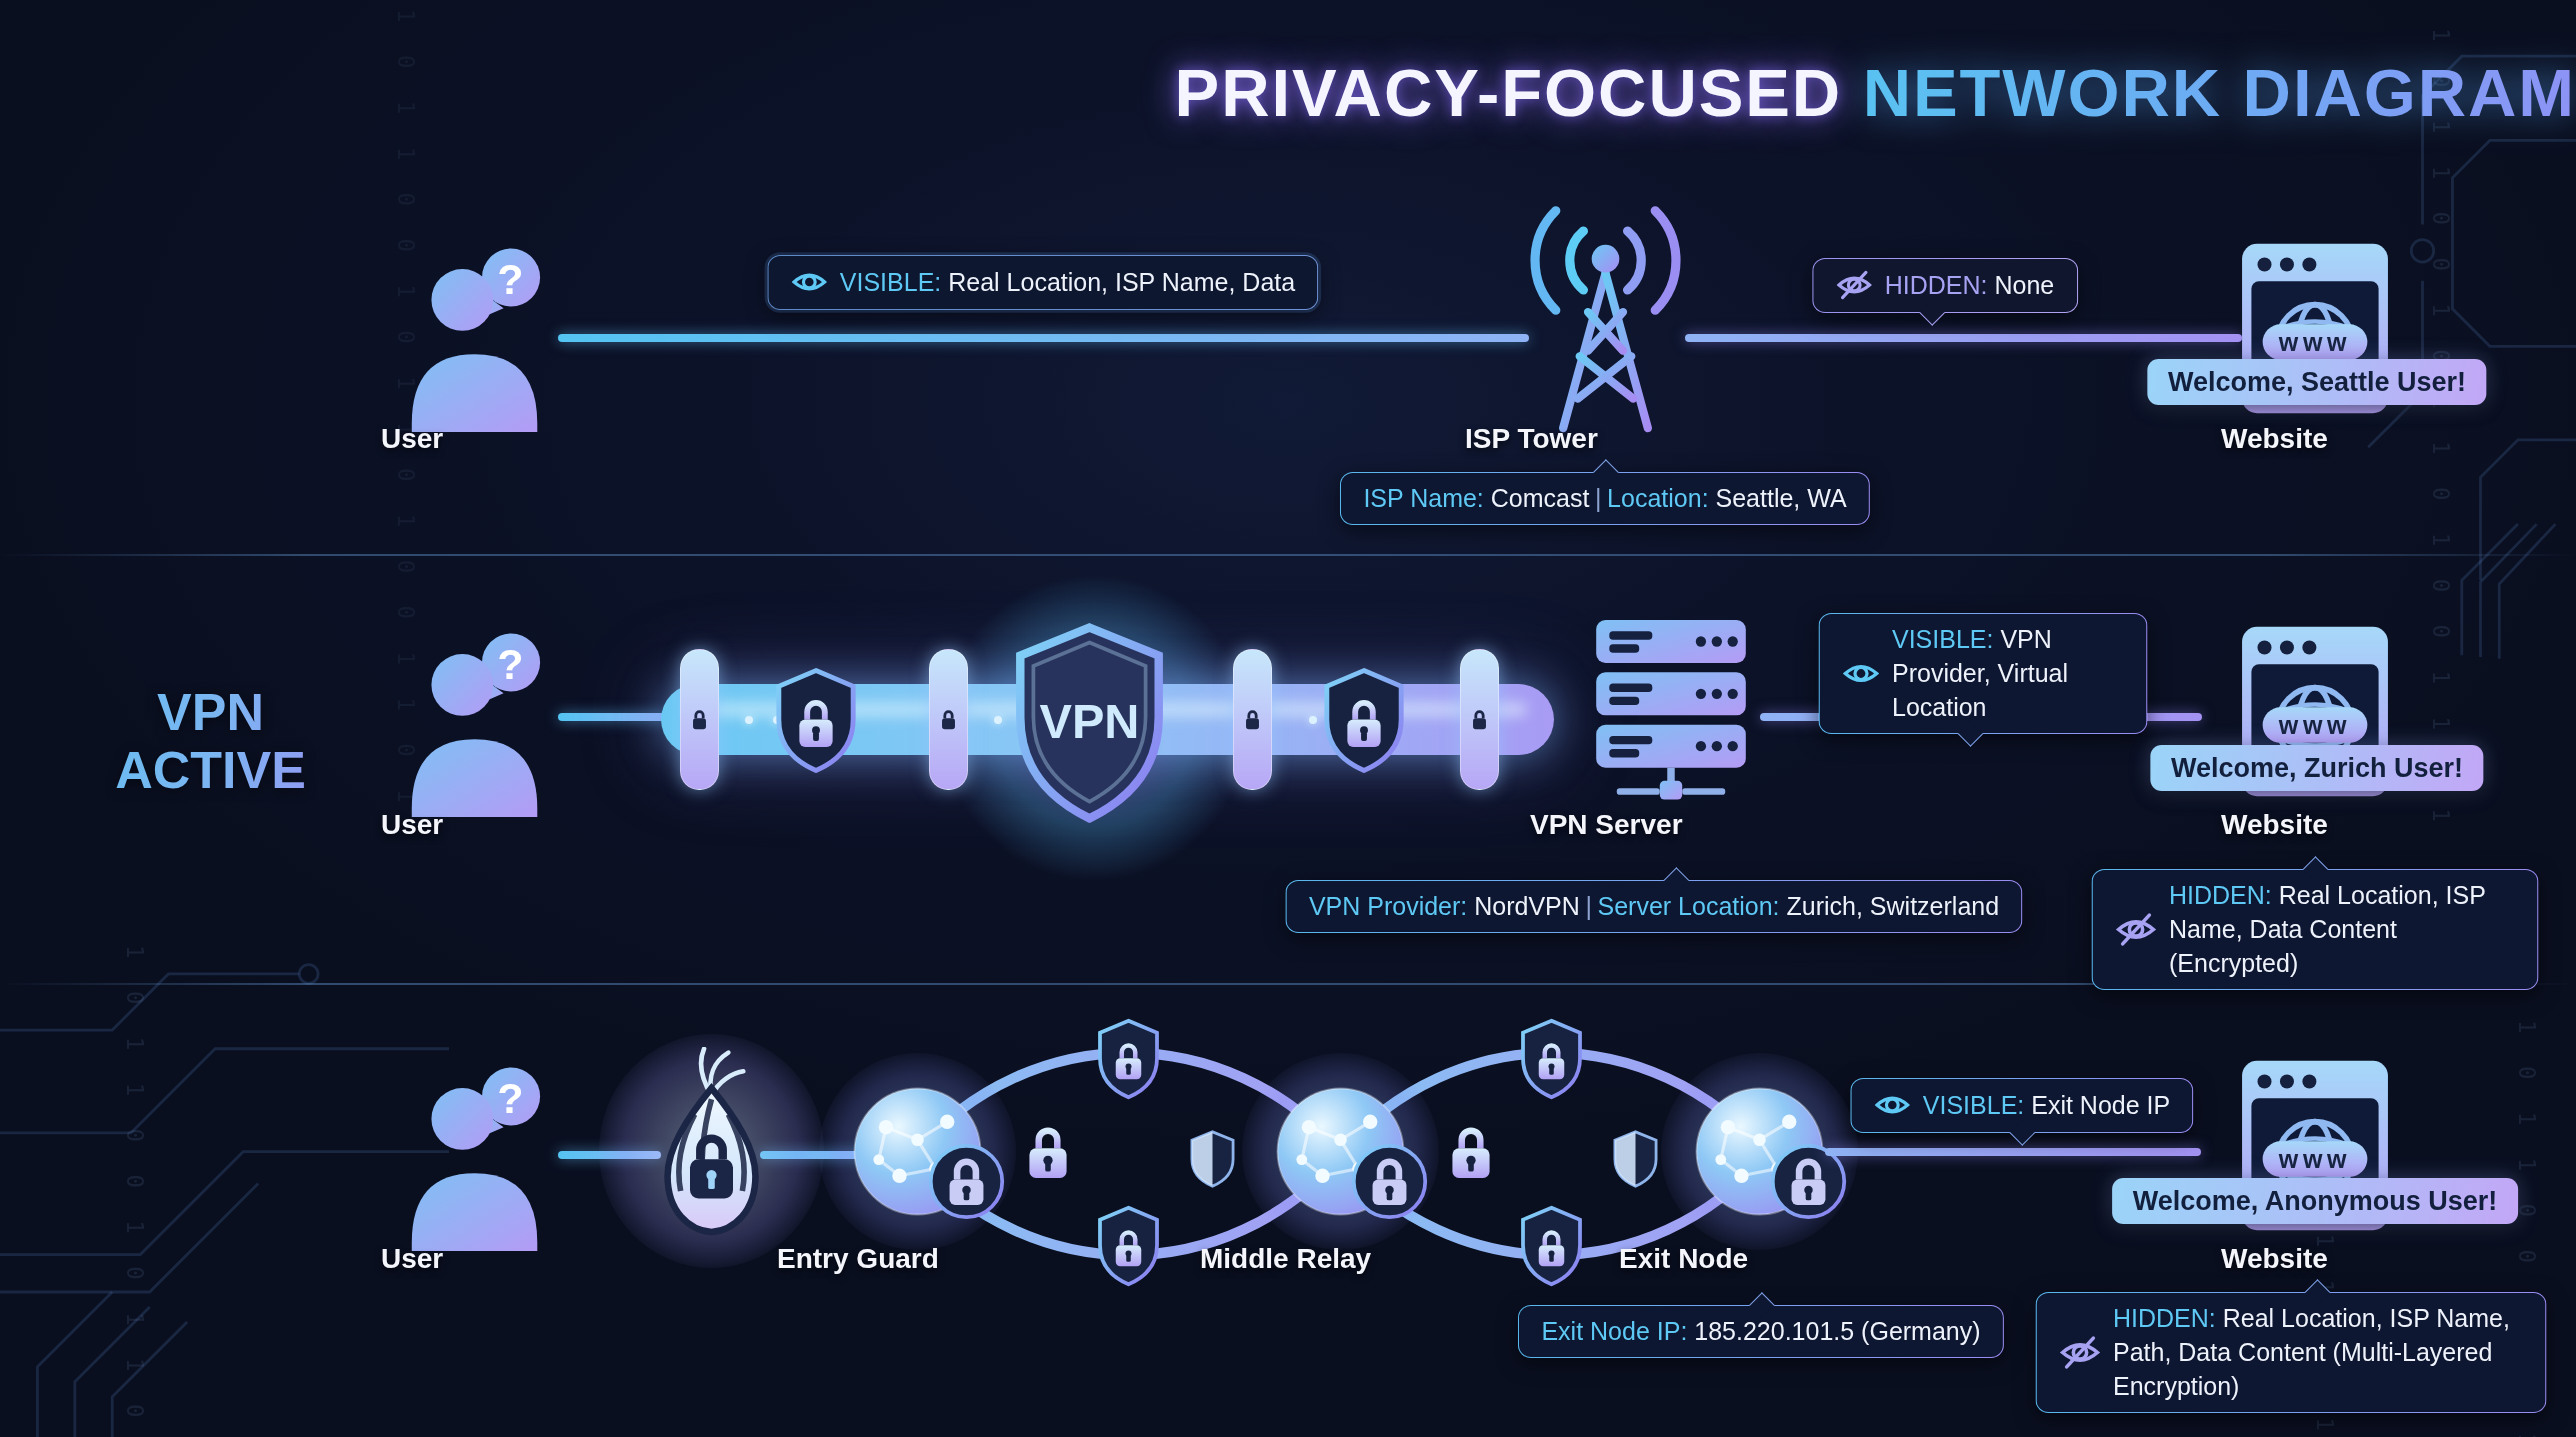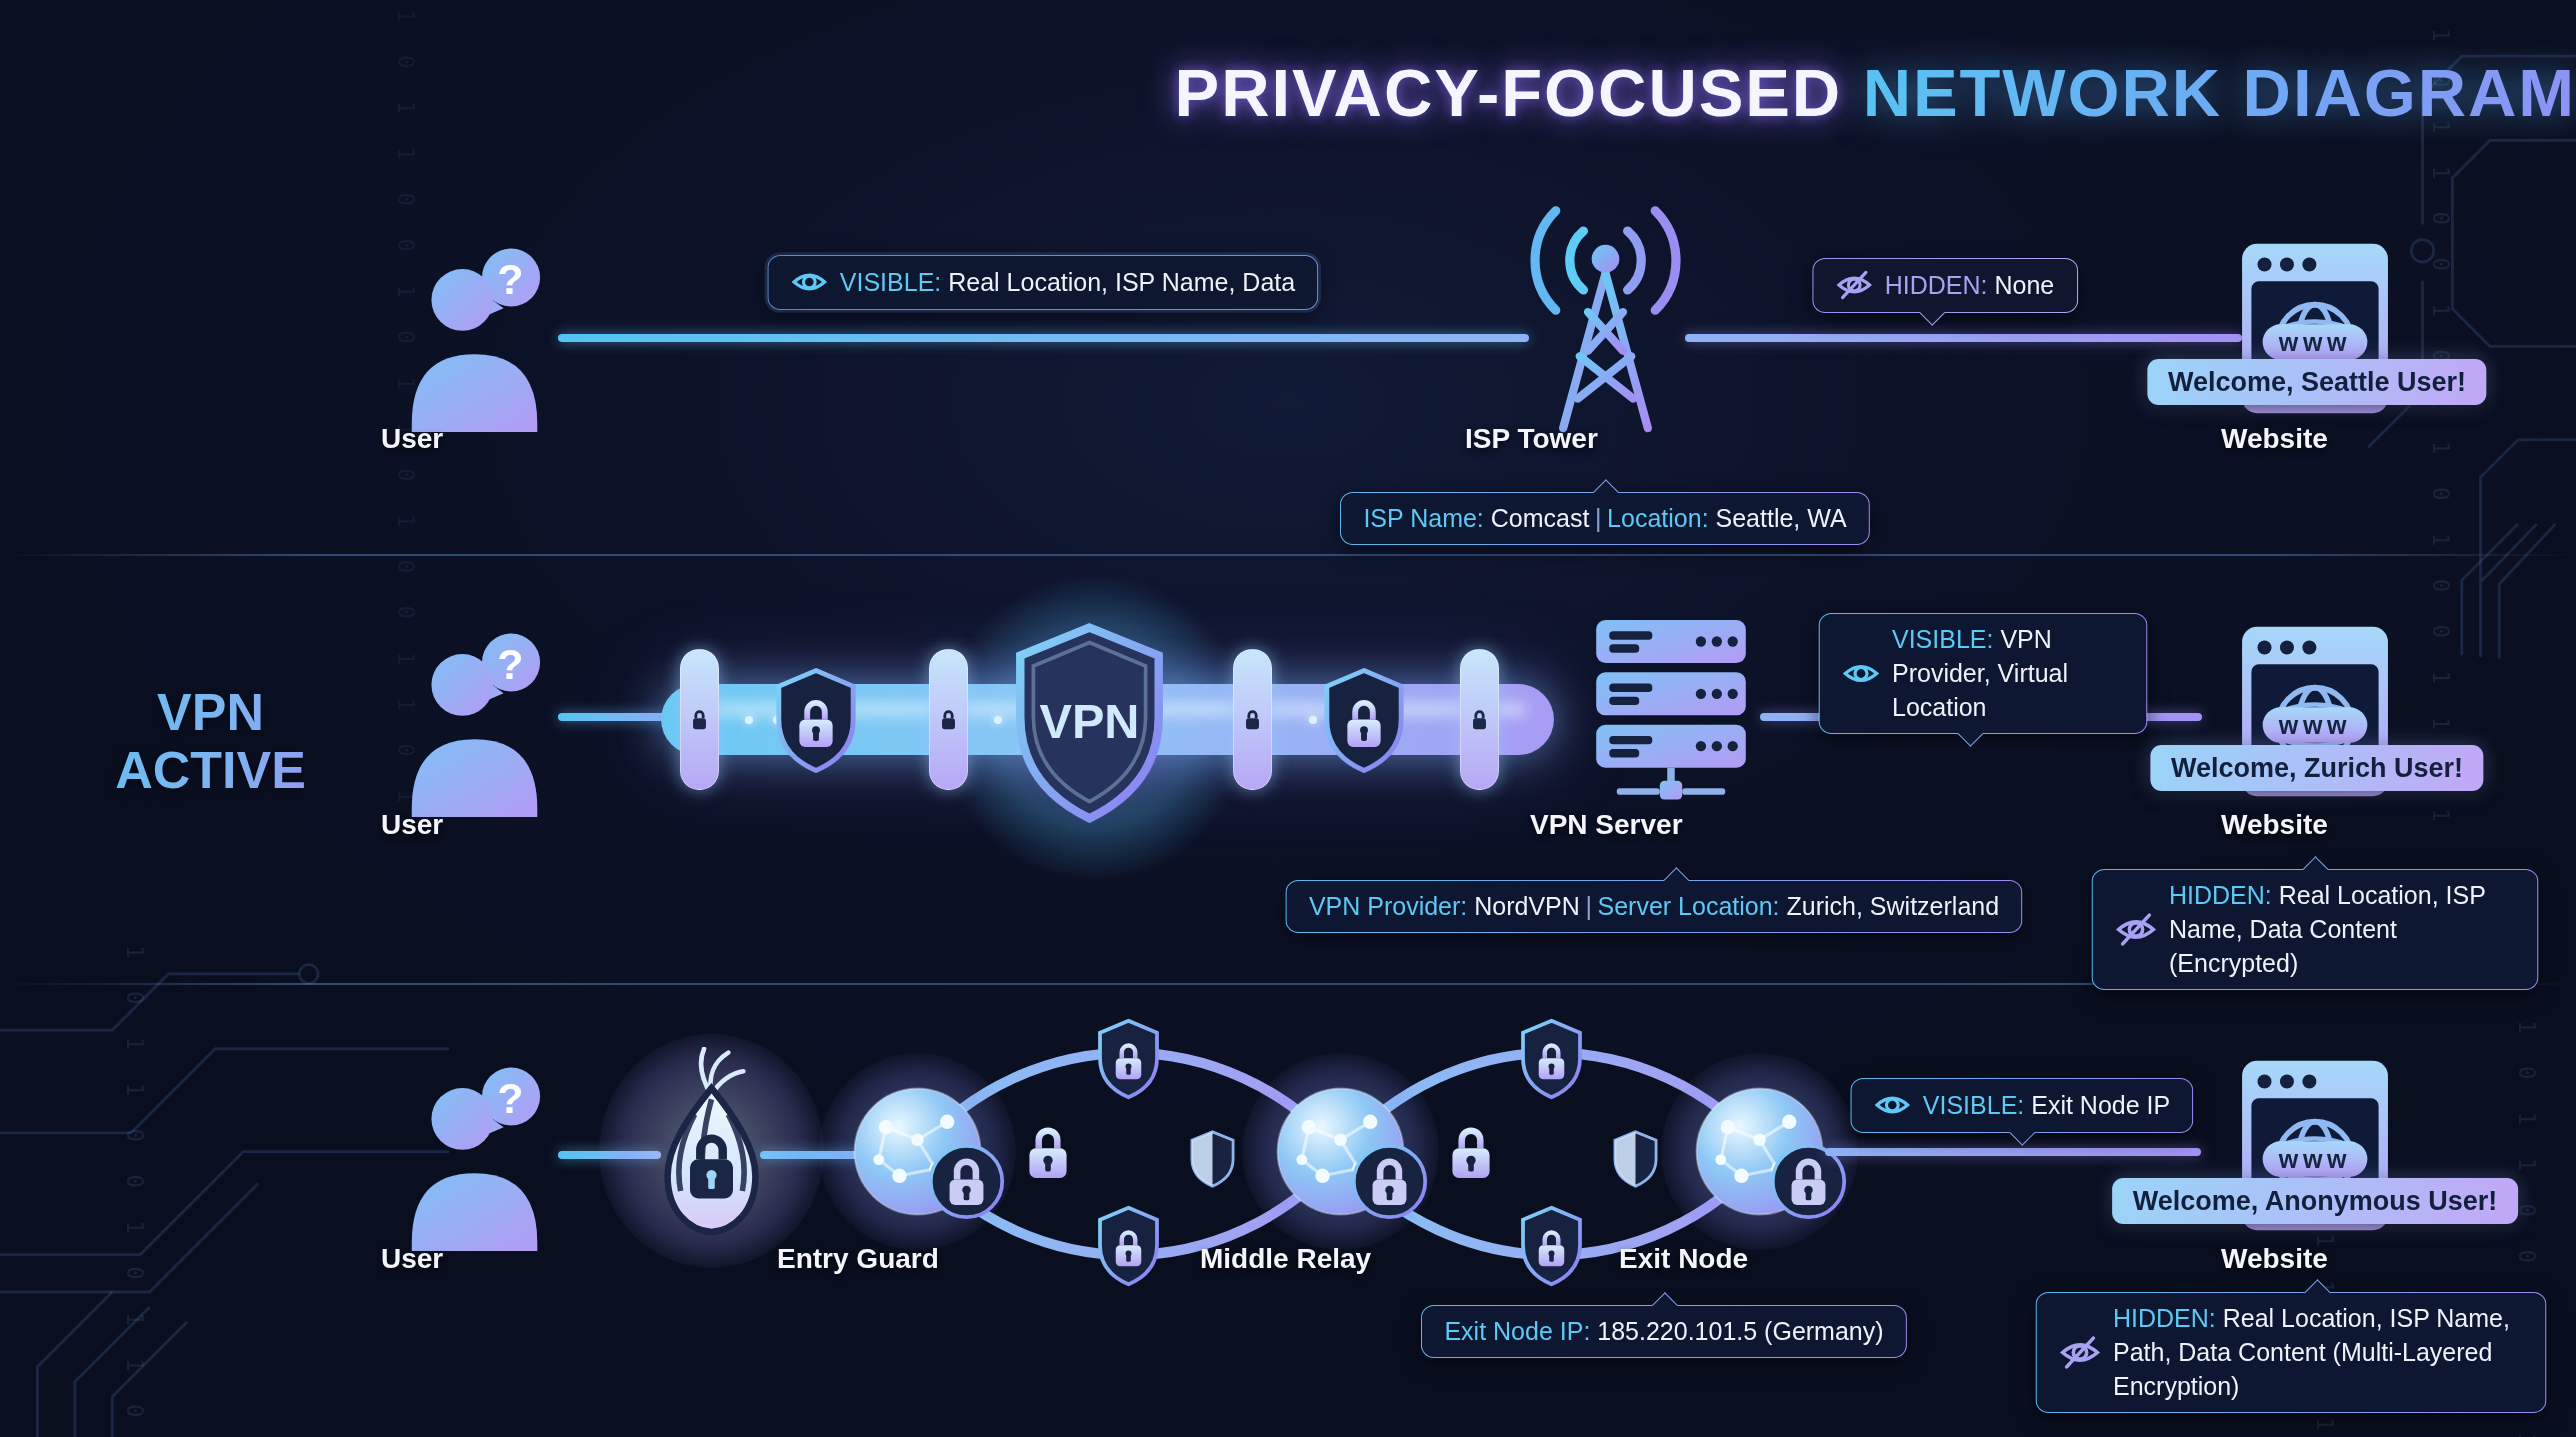--- a/index.html
+++ b/index.html
@@ -341,21 +341,21 @@
     <svg width="150" height="173" viewBox="0 0 160 185">
         <use href="#sym-browser"></use>
       </svg>
     <span class="www" style="left:0;width:150px;top:86px;">www</span>
   </div>
   <div class="abs banner center-anchor" style="left:2317px;top:359px;">
     <span>Welcome, Seattle User!</span>
   </div>
   <div class="abs nodelabel" style="left:2221px;top:423px;width:187px;">Website</div>
 
-  <div class="abs gbox nowrap center-anchor" style="left:1605px;top:492px;">
+  <div class="abs gbox nowrap center-anchor" style="left:1605px;top:472px;">
     <span class="tail up" style="left:calc(50% - 8.4px);"></span>
     <span><span class="k-cyan">ISP Name:</span>
     <span class="v-white">Comcast</span><span class="sep">|</span><span class="k-cyan">Location:</span>
     <span class="v-white">Seattle, WA</span></span>
   </div>
 
   <div class="abs rowlabel" style="left:56px;top:683px;width:309px;">
     <div>VPN</div>
     <div>ACTIVE</div>
   </div>
@@ -556,21 +556,21 @@
     <svg width="150" height="173" viewBox="0 0 160 185">
         <use href="#sym-browser"></use>
       </svg>
     <span class="www" style="left:0;width:150px;top:86px;">www</span>
   </div>
   <div class="abs banner center-anchor" style="left:2315px;top:1178px;">
     <span>Welcome, Anonymous User!</span>
   </div>
   <div class="abs nodelabel" style="left:2221px;top:1243px;width:187px;">Website</div>
 
-  <div class="abs gbox nowrap center-anchor" style="left:1664px;top:1305px;">
+  <div class="abs gbox nowrap center-anchor" style="left:1761px;top:1305px;">
     <span class="tail up" style="left:calc(50% - 8.4px);"></span>
     <span><span class="k-cyan">Exit Node IP:</span>
     <span class="v-white">185.220.101.5 (Germany)</span></span>
   </div>
 
   <div class="abs gbox center-anchor" style="left:2291px;top:1292px;width:511px;box-sizing:border-box;">
     <span class="tail up" style="left:calc(55% - 8.4px);"></span>
     <svg width="41" height="41" style="flex:none" viewBox="0 0 44 44">
         <use href="#sym-eyeslash"></use>
       </svg>

